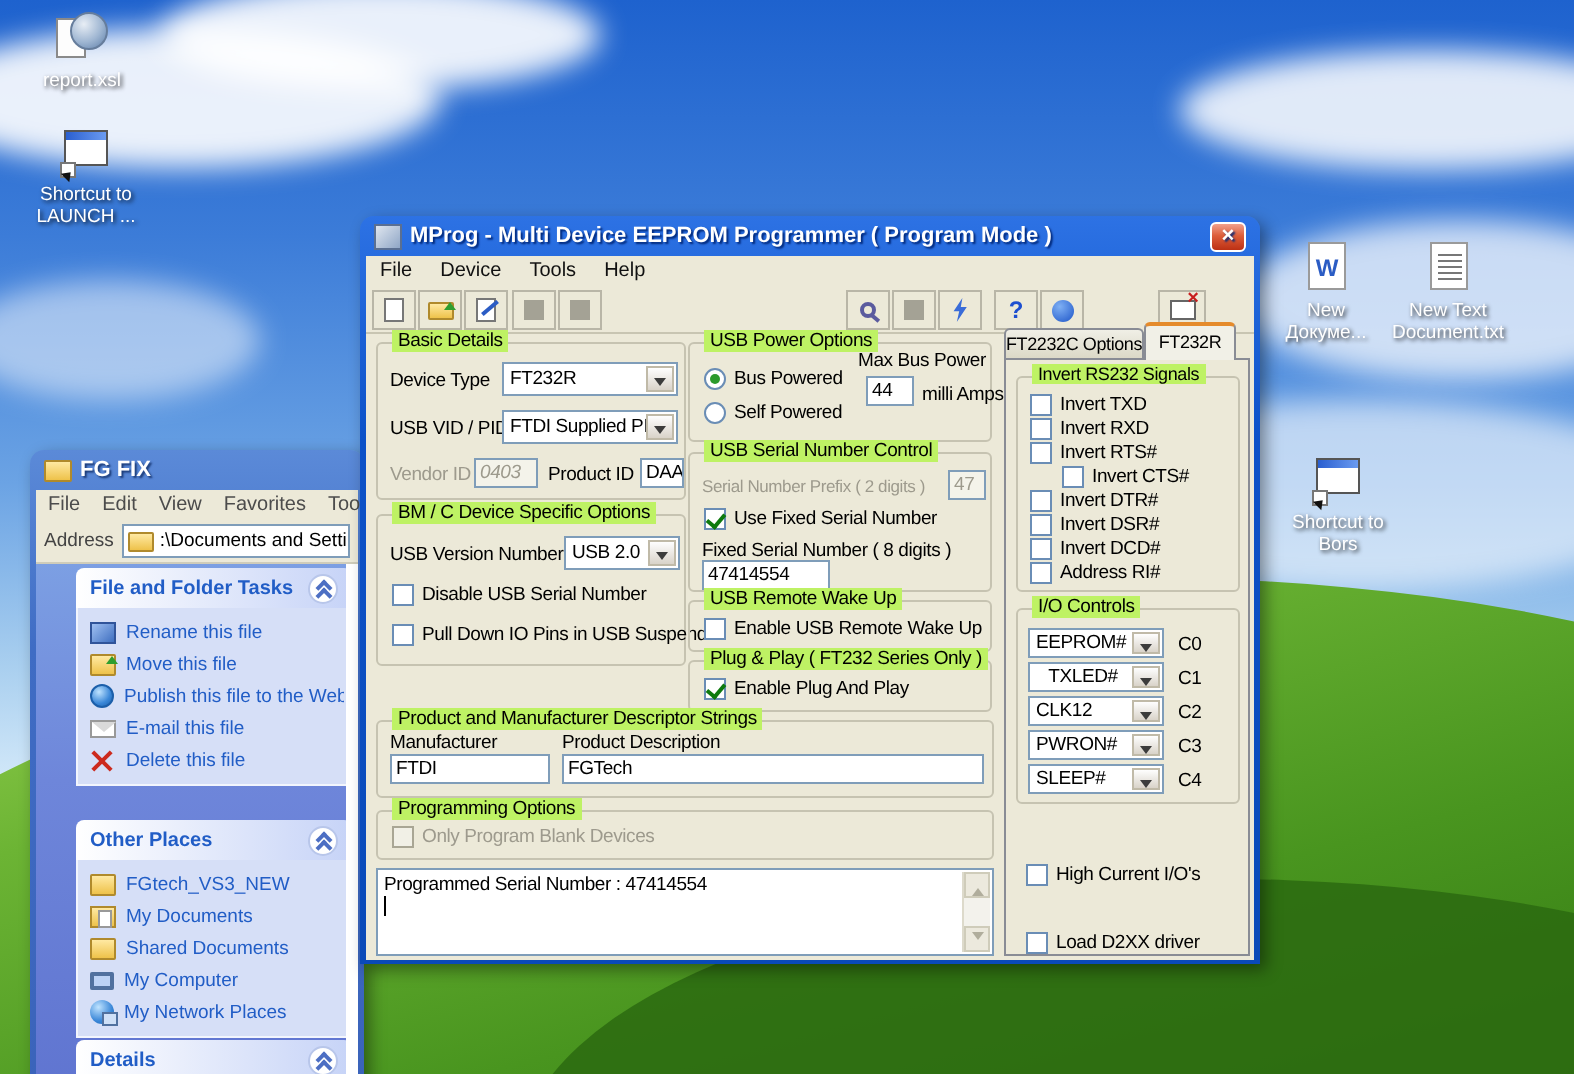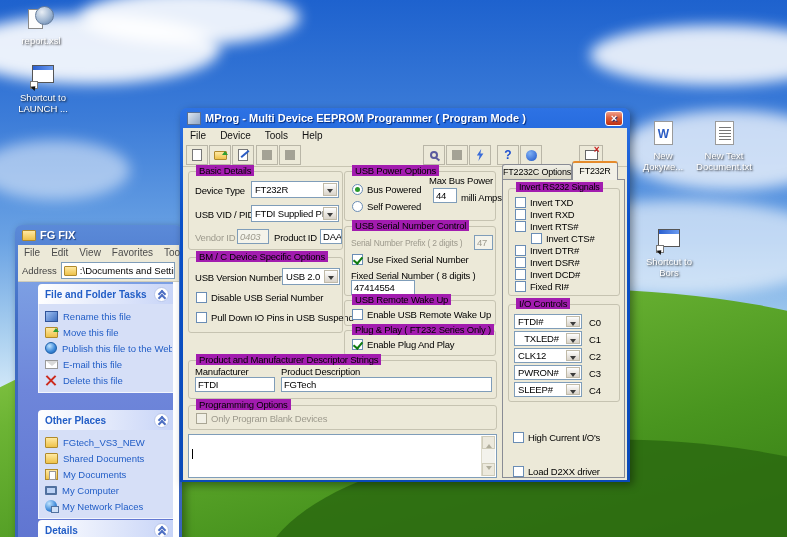--- a/index.html
+++ b/index.html
@@ -62,21 +62,21 @@
   .ti-scan { width:8px; height:8px; border:2px solid #5b5b9e; border-radius:50%; position:relative; }
   .ti-scan::after { content:""; position:absolute; right:-4px; bottom:-3px; width:5px; height:2px; background:#5b5b9e; transform:rotate(40deg); }
   .ti-bolt { width:10px; height:12px; background:#3a6cd8; clip-path:polygon(62% 0,18% 55%,46% 55%,34% 100%,84% 38%,54% 38%); }
   .ti-help { color:#1d4fd0; font-weight:bold; font-size:12px; }
   .ti-about { width:11px; height:11px; border-radius:50%; background:radial-gradient(circle at 35% 30%,#7fb0f4,#1d55c8); }
   .ti-cycle { width:13px; height:10px; background:#fff; border:1px solid #666; position:relative; }
   .ti-cycle::after { content:"×"; position:absolute; right:-3px; top:-7px; color:#c81e1e; font-weight:bold; font-size:10px; }
   
   .client { position:relative; height:313px; background:#ece9d8; font-size:9.5px; letter-spacing:-0.2px; }
   .grp { position:absolute; border:1px solid #c6c3b1; border-radius:3px; }
-  .gt { position:absolute; top:-7px; left:7px; background:#a21caf; padding:0 3px; white-space:nowrap; }
+  .gt { position:absolute; top:-7px; left:7px; background:#bef264; padding:0 3px; white-space:nowrap; }
   .lb { position:absolute; white-space:nowrap; }
   .dis { color:#9d9a8d; }
   .fld { position:absolute; background:#fff; border:1px solid #7f9db9; font:inherit; font-size:9.5px;
      padding:1px 2px; height:15px; overflow:hidden; white-space:nowrap; }
   .fld.gray { background:#f4f3ea; color:#9d9a8d; }
   .combo { position:absolute; height:17px; background:#fff; border:1px solid #7f9db9; }
   .combo .val { display:block; padding:2px 16px 0 3px; white-space:nowrap; overflow:hidden; }
   .combo .cbtn { position:absolute; top:1px; right:1px; bottom:1px; width:14px;
      background:linear-gradient(180deg,#fefefe,#d9d3c9); border:1px solid #c0baa8; }
   .combo .cbtn::after { content:""; position:absolute; left:3px; top:5px; border:3px solid transparent; border-top:4px solid #3c3c3c; }
@@ -247,26 +247,26 @@
         <div class="xp-head">
           <span>Other Places</span>
           <span class="chev"></span>
         </div>
         <div class="xp-body">
           <div class="xlink">
               <span class="ico i-folder"></span>
               <span>FGtech_VS3_NEW</span>
             </div>
           <div class="xlink">
+              <span class="ico i-docs"></span>
+              <span>My Documents</span>
+            </div>
+          <div class="xlink">
               <span class="ico i-folder"></span>
               <span>Shared Documents</span>
-            </div>
-          <div class="xlink">
-              <span class="ico i-docs"></span>
-              <span>My Documents</span>
             </div>
           <div class="xlink">
               <span class="ico i-comp"></span>
               <span>My Computer</span>
             </div>
           <div class="xlink">
               <span class="ico i-net"></span>
               <span>My Network Places</span>
             </div>
         </div>
@@ -422,21 +422,21 @@
 
     <div class="grp" style="left:5px; top:238px; width:309px; height:25px;">
       <span class="gt">Programming Options</span>
       <label class="cb dis" style="left:7px; top:7px;">
         <span class="box dgray"></span>
         <span>Only Program Blank Devices</span>
       </label>
     </div>
 
     <div class="statusbox" style="left:5px; top:267px; width:309px; height:44px;">
-      <br>
+      <span>Programmed Serial Number : 47414554</span><br>
       <span class="caret"></span>
       <div class="sbar">
         <div class="sarr up"></div>
         <div class="sarr dn"></div>
       </div>
     </div>
 
     <div class="tabstrip" style="left:319px; top:-6px; width:123px; height:19px;">
       <div class="tab inactive" style="left:0; width:70px;">FT2232C Options</div>
       <div class="tab active" style="left:70px; width:46px;">FT232R</div>
@@ -468,28 +468,28 @@
         <label class="cb" style="left:6px; top:68px;">
             <span class="box"></span>
             <span>Invert DSR#</span>
           </label>
         <label class="cb" style="left:6px; top:80px;">
             <span class="box"></span>
             <span>Invert DCD#</span>
           </label>
         <label class="cb" style="left:6px; top:92px;">
             <span class="box"></span>
-            <span>Fixed RI#</span>
+            <span>Address RI#</span>
           </label>
       </div>
 
       <div class="grp" style="left:5px; top:124px; width:112px; height:98px;">
         <span class="gt">I/O Controls</span>
         <div class="combo" style="left:5px; top:9px; width:68px; height:15px;">
-            <span class="val" style="padding-top:1px;">FTDI#</span>
+            <span class="val" style="padding-top:1px;">EEPROM#</span>
             <span class="cbtn"></span>
           </div>
         <span class="lb" style="left:80px; top:12px;">C0</span>
         <div class="combo" style="left:5px; top:26px; width:68px; height:15px;text-align:center;">
             <span class="val" style="padding-top:1px;">TXLED#</span>
             <span class="cbtn"></span>
           </div>
         <span class="lb" style="left:80px; top:29px;">C1</span>
         <div class="combo" style="left:5px; top:43px; width:68px; height:15px;">
             <span class="val" style="padding-top:1px;">CLK12</span>

